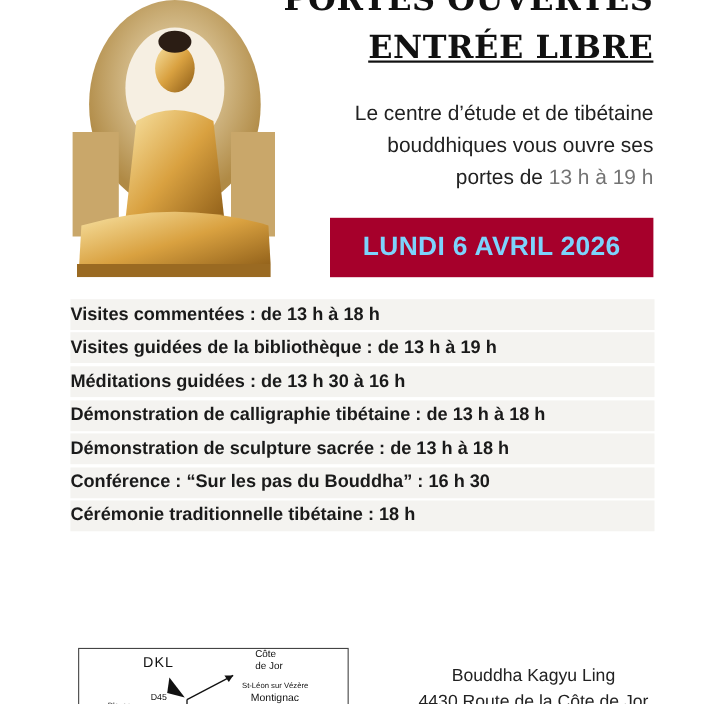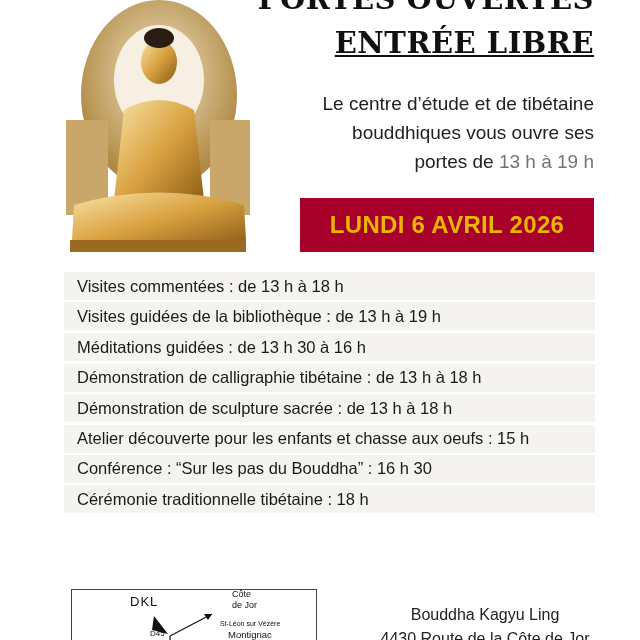--- a/index.html
+++ b/index.html
@@ -19,28 +19,28 @@
   }
   .title1 { top: -18px; font-size: 29px; }
   .title2 { top: 26px; font-size: 29px; text-decoration: underline; }
   .intro {
     position: absolute; right: 46px; top: 89px; width: 330px;
     text-align: right; font-size: 19px; line-height: 29px; color: #222;
   }
   .intro b { font-weight: normal; color: #737373; }
   .banner {
     position: absolute; left: 300px; top: 198px; width: 294px; height: 54px;
-    background: #a6002b; color: #eab308; font-weight: bold; font-size: 24px;
+    background: #a6002b; color: #7dd3fc; font-weight: bold; font-size: 24px;
     display: flex; align-items: center; justify-content: center; letter-spacing: 0.3px;
   }
   .rows { position: absolute; left: 64px; top: 272px; width: 531px; }
   .row {
     background: #f4f3f0; height: 28px; margin-bottom: 2.4px;
-    display: flex; align-items: center; padding-left: 13px;
-    font-weight: normal; font-size: 16.5px; color: #1a1a1a; white-space: nowrap;
+    display: flex; align-items: center; 
+    font-weight: bold; font-size: 16.5px; color: #1a1a1a; white-space: nowrap;
   }
   .map {
     position: absolute; left: 71px; top: 589px; width: 244px; height: 60px;
     border: 1.5px solid #444; background: #fff; overflow: hidden;
   }
   .map span { position: absolute; font-weight: normal; color: #111; white-space: nowrap; }
   .address {
     position: absolute; left: 360px; top: 603px; width: 250px; text-align: center;
     font-size: 16px; line-height: 24px; color: #222;
   }
@@ -83,36 +83,35 @@
 </div>
 
 <div class="banner">LUNDI 6 AVRIL 2026</div>
 
 <div class="rows">
   <div class="row">Visites commentées : de 13 h à 18 h</div>
   <div class="row">Visites guidées de la bibliothèque : de 13 h à 19 h</div>
   <div class="row" style="margin-top:3px">Méditations guidées : de 13 h 30 à 16 h</div>
   <div class="row">Démonstration de calligraphie tibétaine : de 13 h à 18 h</div>
   <div class="row">Démonstration de sculpture sacrée : de 13 h à 18 h</div>
-  <div class="row">Atelier découverte pour les enfants et chasse aux oeufs : 15 h</div>
   <div class="row">Conférence : “Sur les pas du Bouddha” : 16 h 30</div>
   <div class="row">Cérémonie traditionnelle tibétaine : 18 h</div>
 </div>
 
 <div class="map">
   <svg width="244" height="60" style="position:absolute;left:0;top:0">
     <line x1="98" y1="46" x2="98" y2="60" stroke="#111" stroke-width="1.2"></line>
     <line x1="98" y1="46" x2="140" y2="24" stroke="#111" stroke-width="1.2"></line>
     <polygon points="140,24 132,24 136,30" fill="#111"></polygon>
     <polygon points="82,26 96,44 80,40" fill="#111"></polygon>
   </svg>
   <span style="left:58px;top:4px;font-size:13px;letter-spacing:1px">DKL</span>
   <span style="left:160px;top:-1px;font-size:9px">Côte</span>
   <span style="left:160px;top:10px;font-size:9px">de Jor</span>
-  <span style="left:78px;top:39px;font-size:8px">D45</span>
+  <span style="left:65px;top:39px;font-size:8px">D45</span>
   <span style="left:148px;top:30px;font-size:7px">St-Léon sur Vézère</span>
   <span style="left:156px;top:39px;font-size:9.5px">Montignac</span>
   <span style="left:26px;top:49px;font-size:7px">Plazac</span>
 </div>
 
 <div class="address">
   <div>Bouddha Kagyu Ling</div>
   <div>4430 Route de la Côte de Jor</div>
 </div>
 

